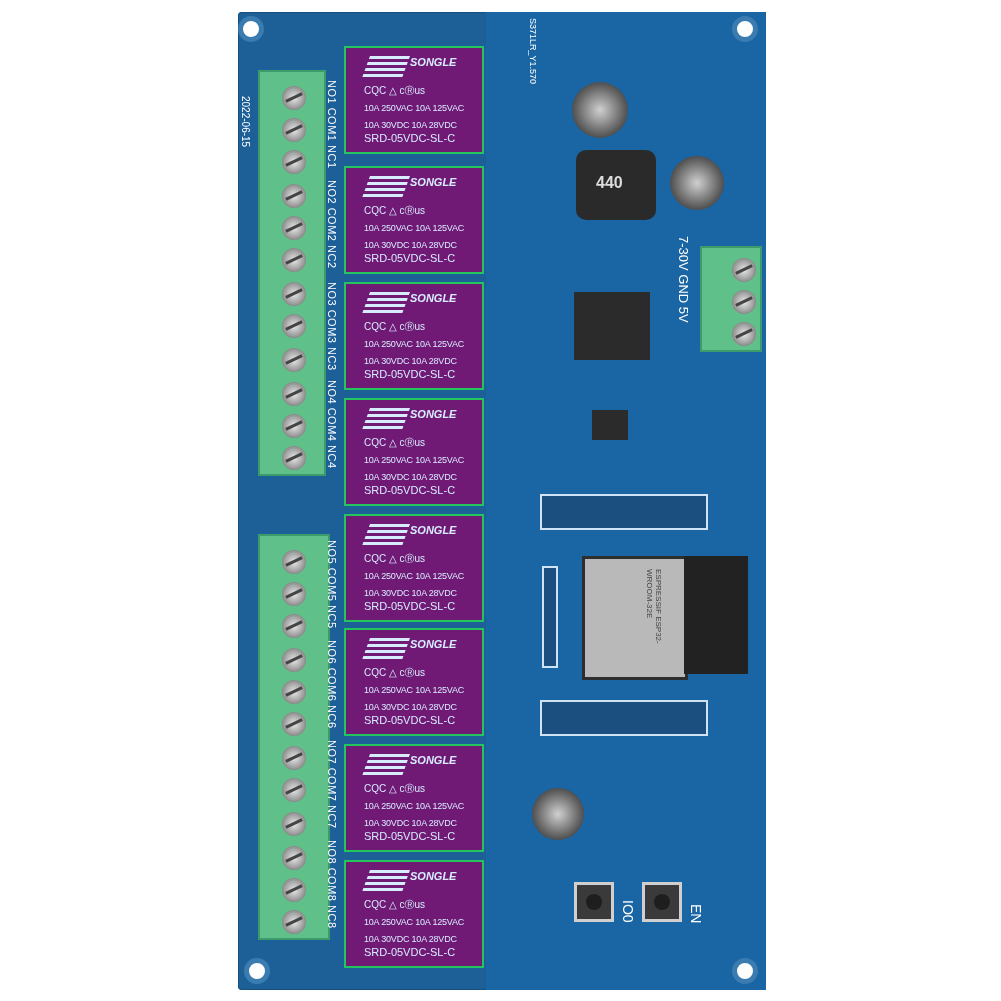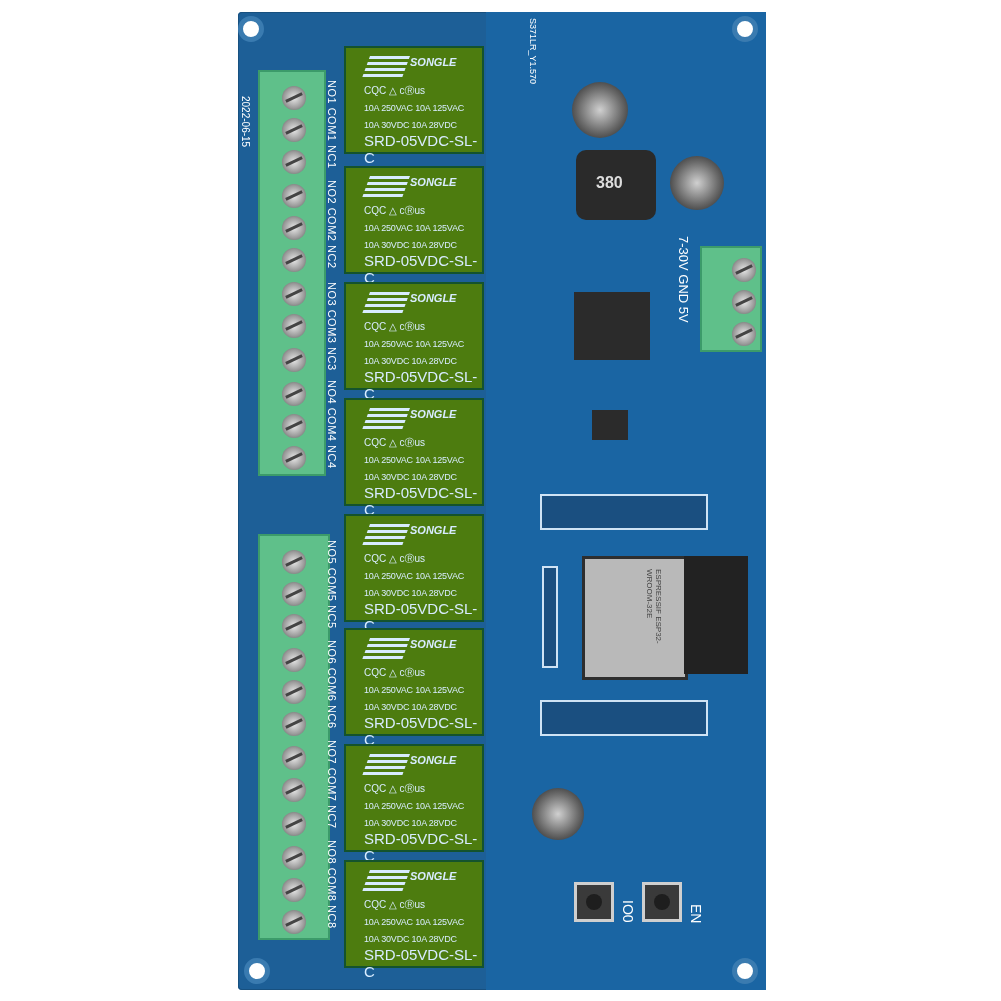--- a/index.html
+++ b/index.html
@@ -3,27 +3,27 @@
 <meta charset="utf-8">
 <style>
   html,body{margin:0;padding:0;background:#ffffff;}
   body{width:1001px;height:1001px;position:relative;overflow:hidden;font-family:"Liberation Sans",sans-serif;}
   .board{position:absolute;left:238px;top:12px;width:528px;height:978px;background:#1d5f97;border-radius:4px;box-shadow:0 0 0 1px #17507f inset;}
   .board-right{position:absolute;left:486px;top:12px;width:280px;height:978px;background:#1a65a3;}
   .hole{position:absolute;width:26px;height:26px;border-radius:50%;background:#ffffff;border:5px solid #3a7bb0;box-sizing:border-box;}
   .term{position:absolute;background:#5fc08a;border:2px solid #3c9b6a;box-sizing:border-box;}
   .screw{position:absolute;left:22px;width:24px;height:24px;border-radius:50%;background:radial-gradient(circle,#e8e8e8 0%,#9a9a9a 60%,#555 100%);}
   .screw::after{content:"";position:absolute;left:3px;top:10px;width:18px;height:3px;background:#444;transform:rotate(-25deg);}
-  .relay{position:absolute;left:344px;width:140px;height:108px;background:#4d7c0f;border:2px solid #14532d;box-sizing:border-box;color:#d8ecff;}
+  .relay{position:absolute;left:344px;width:140px;height:108px;background:#701a75;border:2px solid #22c55e;box-sizing:border-box;color:#d8ecff;}
   .relay .brand{position:absolute;left:64px;top:8px;font-size:11px;font-style:italic;font-weight:bold;}
   .relay .logo{position:absolute;left:20px;top:8px;width:40px;height:22px;background:repeating-linear-gradient(180deg,#d8ecff 0 3px,transparent 3px 6px);transform:skewX(-20deg);}
   .relay .cert{position:absolute;left:18px;top:36px;font-size:10px;}
   .relay .r1,.relay .r2{position:absolute;left:18px;font-size:9px;letter-spacing:-0.2px;}
   .relay .r1{top:55px}.relay .r2{top:72px}
-  .relay .model{position:absolute;left:18px;top:84px;font-size:15px;}
+  .relay .model{position:absolute;left:18px;top:84px;font-size:11px;}
   .silk{position:absolute;color:#ffffff;font-size:11px;white-space:nowrap;}
   .vert{writing-mode:vertical-rl;}
   .term-label{position:absolute;left:326px;color:#fff;font-size:11px;writing-mode:vertical-rl;letter-spacing:0.5px;}
   .ic{position:absolute;background:#2b2b2b;}
   .cap{position:absolute;border-radius:50%;background:radial-gradient(circle,#d0d0d0 0%,#6a6a6a 55%,#1c1c1c 100%);}
   .header{position:absolute;background:#1a4f80;border:2px solid #cfe3f5;box-sizing:border-box;}
   .esp{position:absolute;left:582px;top:556px;width:100px;height:118px;background:#b9b9b9;border:3px solid #2e2e2e;}
   .antenna{position:absolute;left:684px;top:556px;width:64px;height:118px;background:#222;}
   .btn{position:absolute;width:40px;height:40px;background:#3a3a3a;border:3px solid #cfcfcf;box-sizing:border-box;}
   .btn::after{content:"";position:absolute;left:9px;top:9px;width:16px;height:16px;border-radius:50%;background:#1e1e1e;}
@@ -143,21 +143,21 @@
     <span class="cert">CQC △ cⓇus</span>
     <span class="r1">10A 250VAC  10A 125VAC</span>
     <span class="r2">10A 30VDC  10A 28VDC</span>
     <span class="model">SRD-05VDC-SL-C</span>
   </div>
 
 <div class="cap" style="left:572px;top:82px;width:56px;height:56px"></div>
 <div class="cap" style="left:670px;top:156px;width:54px;height:54px"></div>
 <div class="cap" style="left:532px;top:788px;width:52px;height:52px"></div>
 <div class="ic" style="left:576px;top:150px;width:80px;height:70px;border-radius:10px;background:#2a2a2a">
-  <span style="position:absolute;left:20px;top:24px;color:#ddd;font-size:16px;font-weight:bold">380</span>
+  <span style="position:absolute;left:20px;top:24px;color:#ddd;font-size:16px;font-weight:bold">440</span>
 </div>
 <div class="ic" style="left:574px;top:292px;width:76px;height:68px"></div>
 <div class="ic" style="left:592px;top:410px;width:36px;height:30px"></div>
 
 <div class="green3">
   <div class="screw" style="left:30px;top:10px"></div>
     <div class="screw" style="left:30px;top:42px"></div>
     <div class="screw" style="left:30px;top:74px"></div>
 </div>
 <div class="silk vert" style="left:676px;top:236px;font-size:13px">

